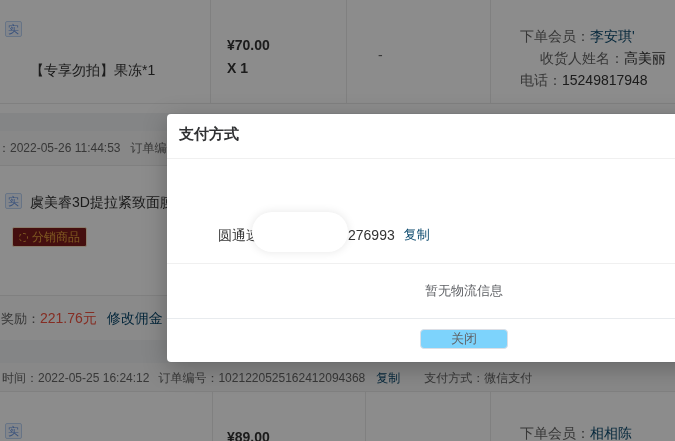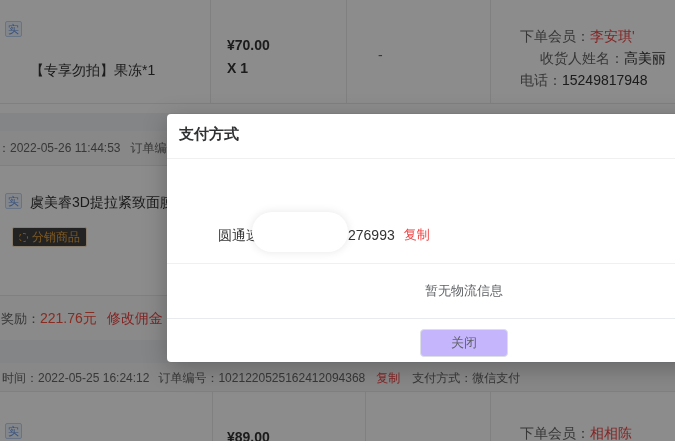--- a/index.html
+++ b/index.html
@@ -18,32 +18,32 @@
   .row-head { background: #f7f7f7; border-bottom: 1px solid #e9e9e9; }
   .row-foot { background: #fbfbfb; border-top: 1px solid #e9e9e9; }
   .vline { position: absolute; width: 1px; background: #e9e9e9; }
   .hline { position: absolute; height: 1px; background: #e9e9e9; left: 0; right: 0; }
 
   .t14 { font-size: 14px; color: #333; line-height: 16px; white-space: nowrap; }
   .t13 { font-size: 13px; color: #666; line-height: 16px; white-space: nowrap; }
   .t12 { font-size: 12px; color: #666; line-height: 14px; white-space: nowrap; }
   .dark { color: #333; }
   .price { font-weight: 600; }
-  .link { color: #ef4444; cursor: pointer; }
+  .link { color: #0c4a6e; cursor: pointer; }
   .red { color: #f25340; font-size: 14px; }
 
   .tag-real {
     display: inline-block; font-size: 11px; line-height: 14px;
     color: #6693e1; background: #eef4fe; border: 1px solid #bcd4f5;
     padding: 0 2px; border-radius: 2px;
   }
   .tag-dist {
     display: inline-flex; align-items: center; gap: 4px;
     font-size: 12px; line-height: 18px; color: #e6a23c;
-    background: #404040; border: 1px solid #f7e3c6;
+    background: #7f1d1d; border: 1px solid #f7e3c6;
     padding: 0 6px; border-radius: 2px;
   }
   .dist-ico {
     width: 9px; height: 9px; border: 1.5px dashed #e6a23c;
     border-radius: 50%; display: inline-block;
   }
 
   
   .overlay {
     position: absolute; inset: 0; z-index: 5;
@@ -73,22 +73,22 @@
     position: absolute; left: 85px; top: 98px; width: 96px; height: 40px;
     background: #ffffff; border-radius: 20px;
     box-shadow: 0 0 10px rgba(0, 0, 0, 0.10); z-index: 2;
   }
   .empty-text {
     position: absolute; left: 0; right: 0; top: 168px;
     text-align: center; font-size: 13px; color: #606266; line-height: 18px;
   }
   .close-btn {
     position: absolute; top: 215px; left: 50%; transform: translateX(-50%);
-    width: 88px; height: 28px;
-    background: #c4b5fd; border: 1px solid #dcdfe6; border-radius: 4px;
+    width: 88px; height: 20px;
+    background: #7dd3fc; border: 1px solid #dcdfe6; border-radius: 4px;
     font-size: 13px; color: #606266; font-family: inherit; cursor: pointer;
   }
 </style>
 </head>
 <body>
 
 <div class="screen">
 
   <div class="bg-layer">
 
@@ -133,21 +133,21 @@
     </div>
 
     <div class="abs row-foot" style="left:0; top:295px; width:675px; height:45px;">
       <div class="abs t13" style="left:1px; top:14px;">
         <span>奖励：</span><span class="red">221.76元</span><span class="link" style="margin-left:10px; font-size:14px;">修改佣金</span>
       </div>
     </div>
 
     <div class="abs row-head" style="left:0; top:363px; width:675px; height:29px;">
       <div class="abs t12" style="left:2px; top:8px;">
-        <span>时间：</span><span>2022-05-25 16:24:12</span><span style="margin-left:9px;">订单编号：</span><span>1021220525162412094368</span><span class="link" style="margin-left:11px;">复制</span><span style="margin-left:12px;">支付方式：</span><span>微信支付</span>
+        <span>时间：</span><span>2022-05-25 16:24:12</span><span style="margin-left:9px;">订单编号：</span><span>1021220525162412094368</span><span class="link" style="margin-left:11px;">复制</span><span style="margin-left:24px;">支付方式：</span><span>微信支付</span>
       </div>
     </div>
 
     <div class="abs card-white" style="left:0; top:392px; width:675px; height:49px;">
       <div class="vline" style="left:212px; top:0; height:49px;"></div>
       <div class="vline" style="left:365px; top:0; height:49px;"></div>
       <div class="vline" style="left:490px; top:0; height:49px;"></div>
 
       <span class="abs tag-real" style="left:5px; top:31px;">实</span>
       <span class="abs t14 price" style="left:227px; top:37px;">¥89.00</span>

